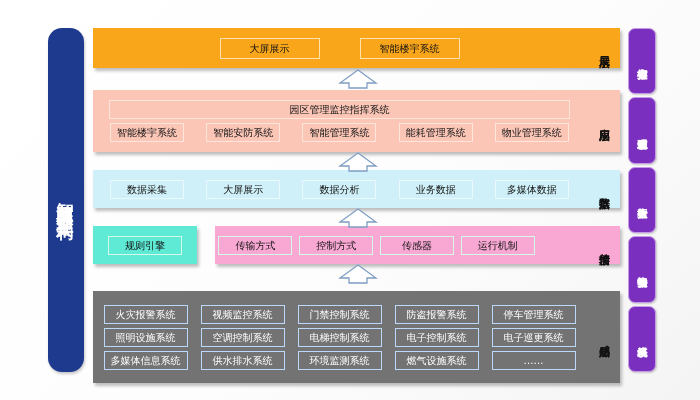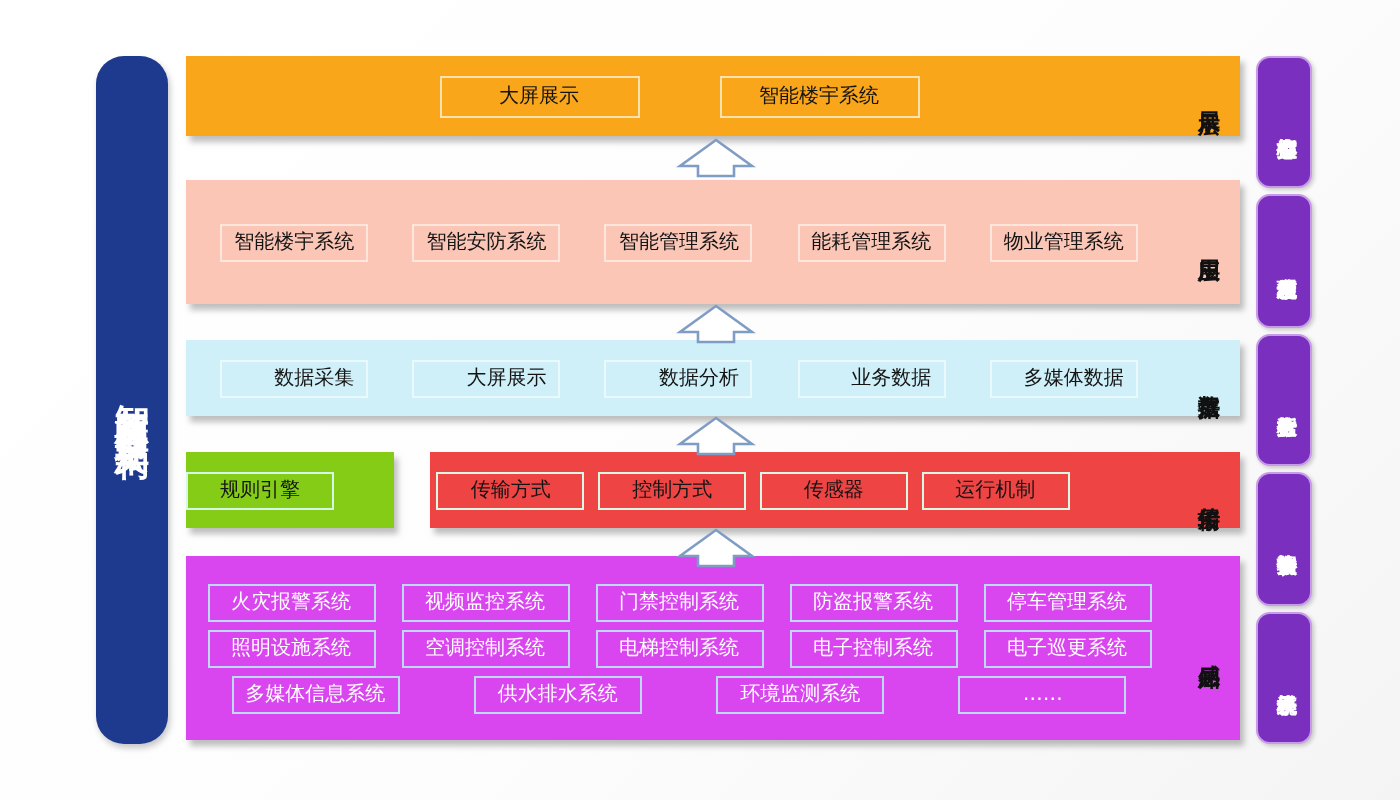--- a/index.html
+++ b/index.html
@@ -98,43 +98,43 @@
   #layer-presentation { top: 0; height: 40px; background: #faa61a; }
   #layer-presentation .chip { border-color: #fde2b0; min-width: 100px; padding: 4px 10px; }
   #layer-presentation .chip-row { justify-content: center; gap: 40px; }
 
   
   #layer-application { top: 62px; height: 62px; background: #fcc6b7; }
   #layer-application .chip { border-color: #ffe6dd; }
 
   
   #layer-data { top: 142px; height: 38px; background: #cff0f8; }
-  #layer-data .chip { border-color: #eaf9fd; text-align: right; }
+  #layer-data .chip { border-color: #eaf9fd; }
 
   
   #layer-transport { top: 198px; height: 38px; background: transparent; box-shadow: none; }
   #transport-rule {
     width: 104px; height: 100%;
-    background: #84cc16;
-    display: flex; align-items: center; justify-content: flex-start;
+    background: #5eead4;
+    display: flex; align-items: center; justify-content: center;
     box-shadow: 2px 3px 3px rgba(0,0,0,.25);
   }
   #transport-main {
     margin-left: 18px;
     flex: 1 1 auto;
     height: 100%;
-    background: #ef4444;
+    background: #f9a8d4;
     display: flex; align-items: center;
     box-shadow: 2px 3px 3px rgba(0,0,0,.25);
     gap: 48px;
   }
   #layer-transport .chip { border-color: #d6f8e7; }
 
   
-  #layer-perception { top: 250px; height: 92px; background: #d946ef; }
+  #layer-perception { top: 263px; height: 92px; background: #737373; }
   #layer-perception .chip {
     border-color: #bcd8fb;
     color: #ffffff;
     min-width: 84px;
     padding: 3px 4px;
   }
   #layer-perception .chip-row { gap: 4px; }
 
   
   .arrow {
@@ -186,20 +186,21 @@
       <div class="chip-row">
         <div class="chip">大屏展示</div>
         <div class="chip">智能楼宇系统</div>
       </div>
     </div>
     <div class="layer-label">展示层</div>
   </div>
 
   <div class="layer" id="layer-application">
     <div class="layer-body">
+      <div class="chip wide">园区管理监控指挥系统</div>
       <div class="chip-row">
         <div class="chip">智能楼宇系统</div>
         <div class="chip">智能安防系统</div>
         <div class="chip">智能管理系统</div>
         <div class="chip">能耗管理系统</div>
         <div class="chip">物业管理系统</div>
       </div>
     </div>
     <div class="layer-label">应用层</div>
   </div>
@@ -245,20 +246,21 @@
         <div class="chip">照明设施系统</div>
         <div class="chip">空调控制系统</div>
         <div class="chip">电梯控制系统</div>
         <div class="chip">电子控制系统</div>
         <div class="chip">电子巡更系统</div>
       </div>
       <div class="chip-row">
         <div class="chip">多媒体信息系统</div>
         <div class="chip">供水排水系统</div>
         <div class="chip">环境监测系统</div>
+        <div class="chip">燃气设施系统</div>
         <div class="chip">……</div>
       </div>
     </div>
     <div class="layer-label">感知层</div>
   </div>
 
   <div class="arrow" id="arrow-1">
     <svg width="40" height="22" viewBox="0 0 40 22">
         <polygon points="20,2 38,15 29,15 29,20 11,20 11,15 2,15" fill="#ffffff" stroke="#7f9dc4" stroke-width="1.3"></polygon>
       </svg>

